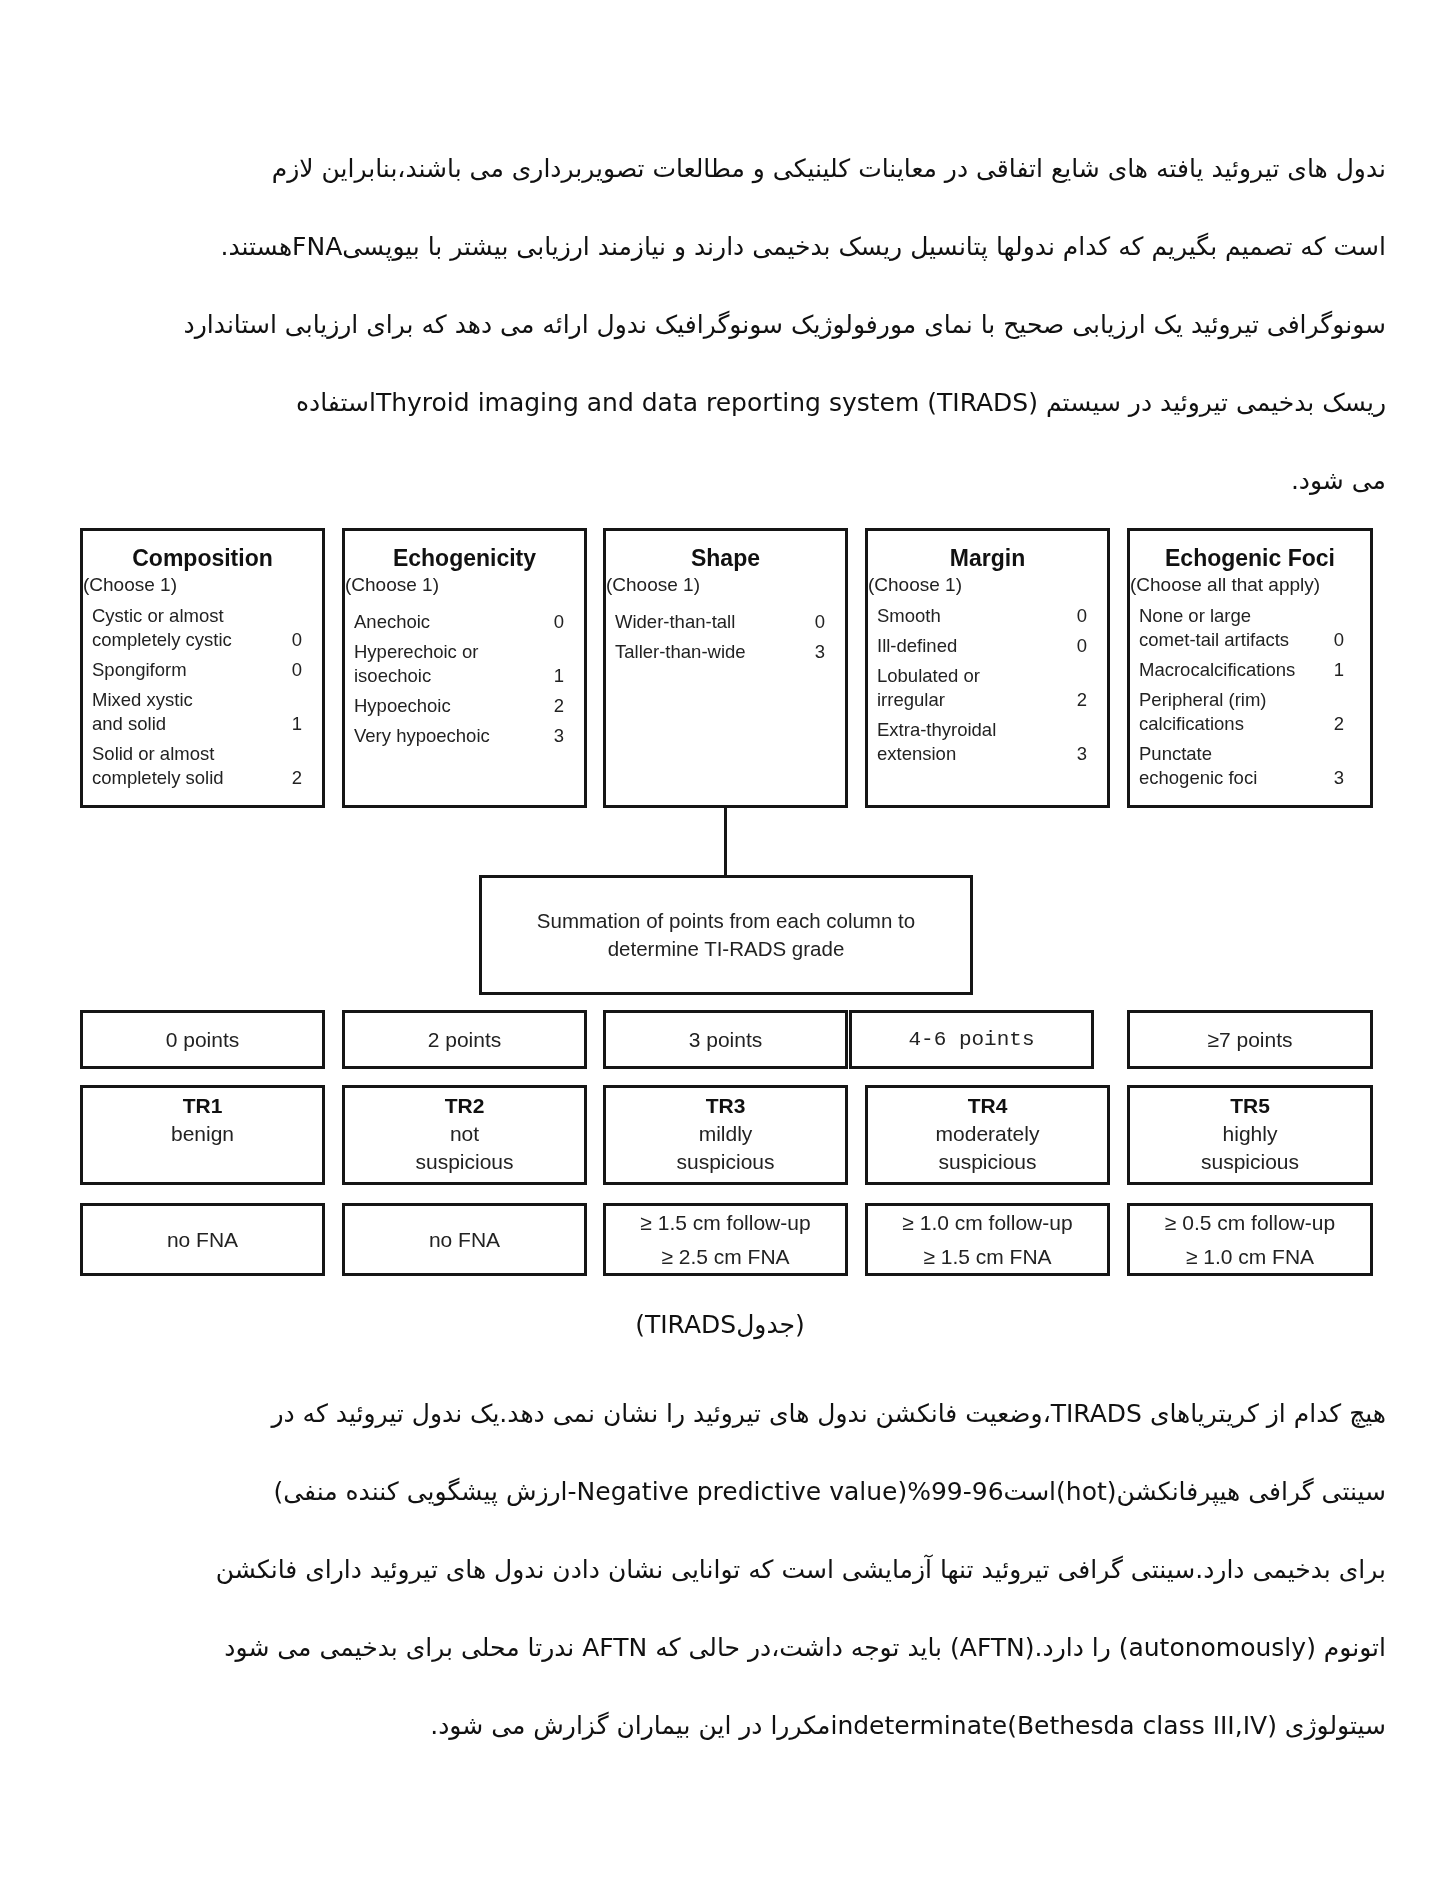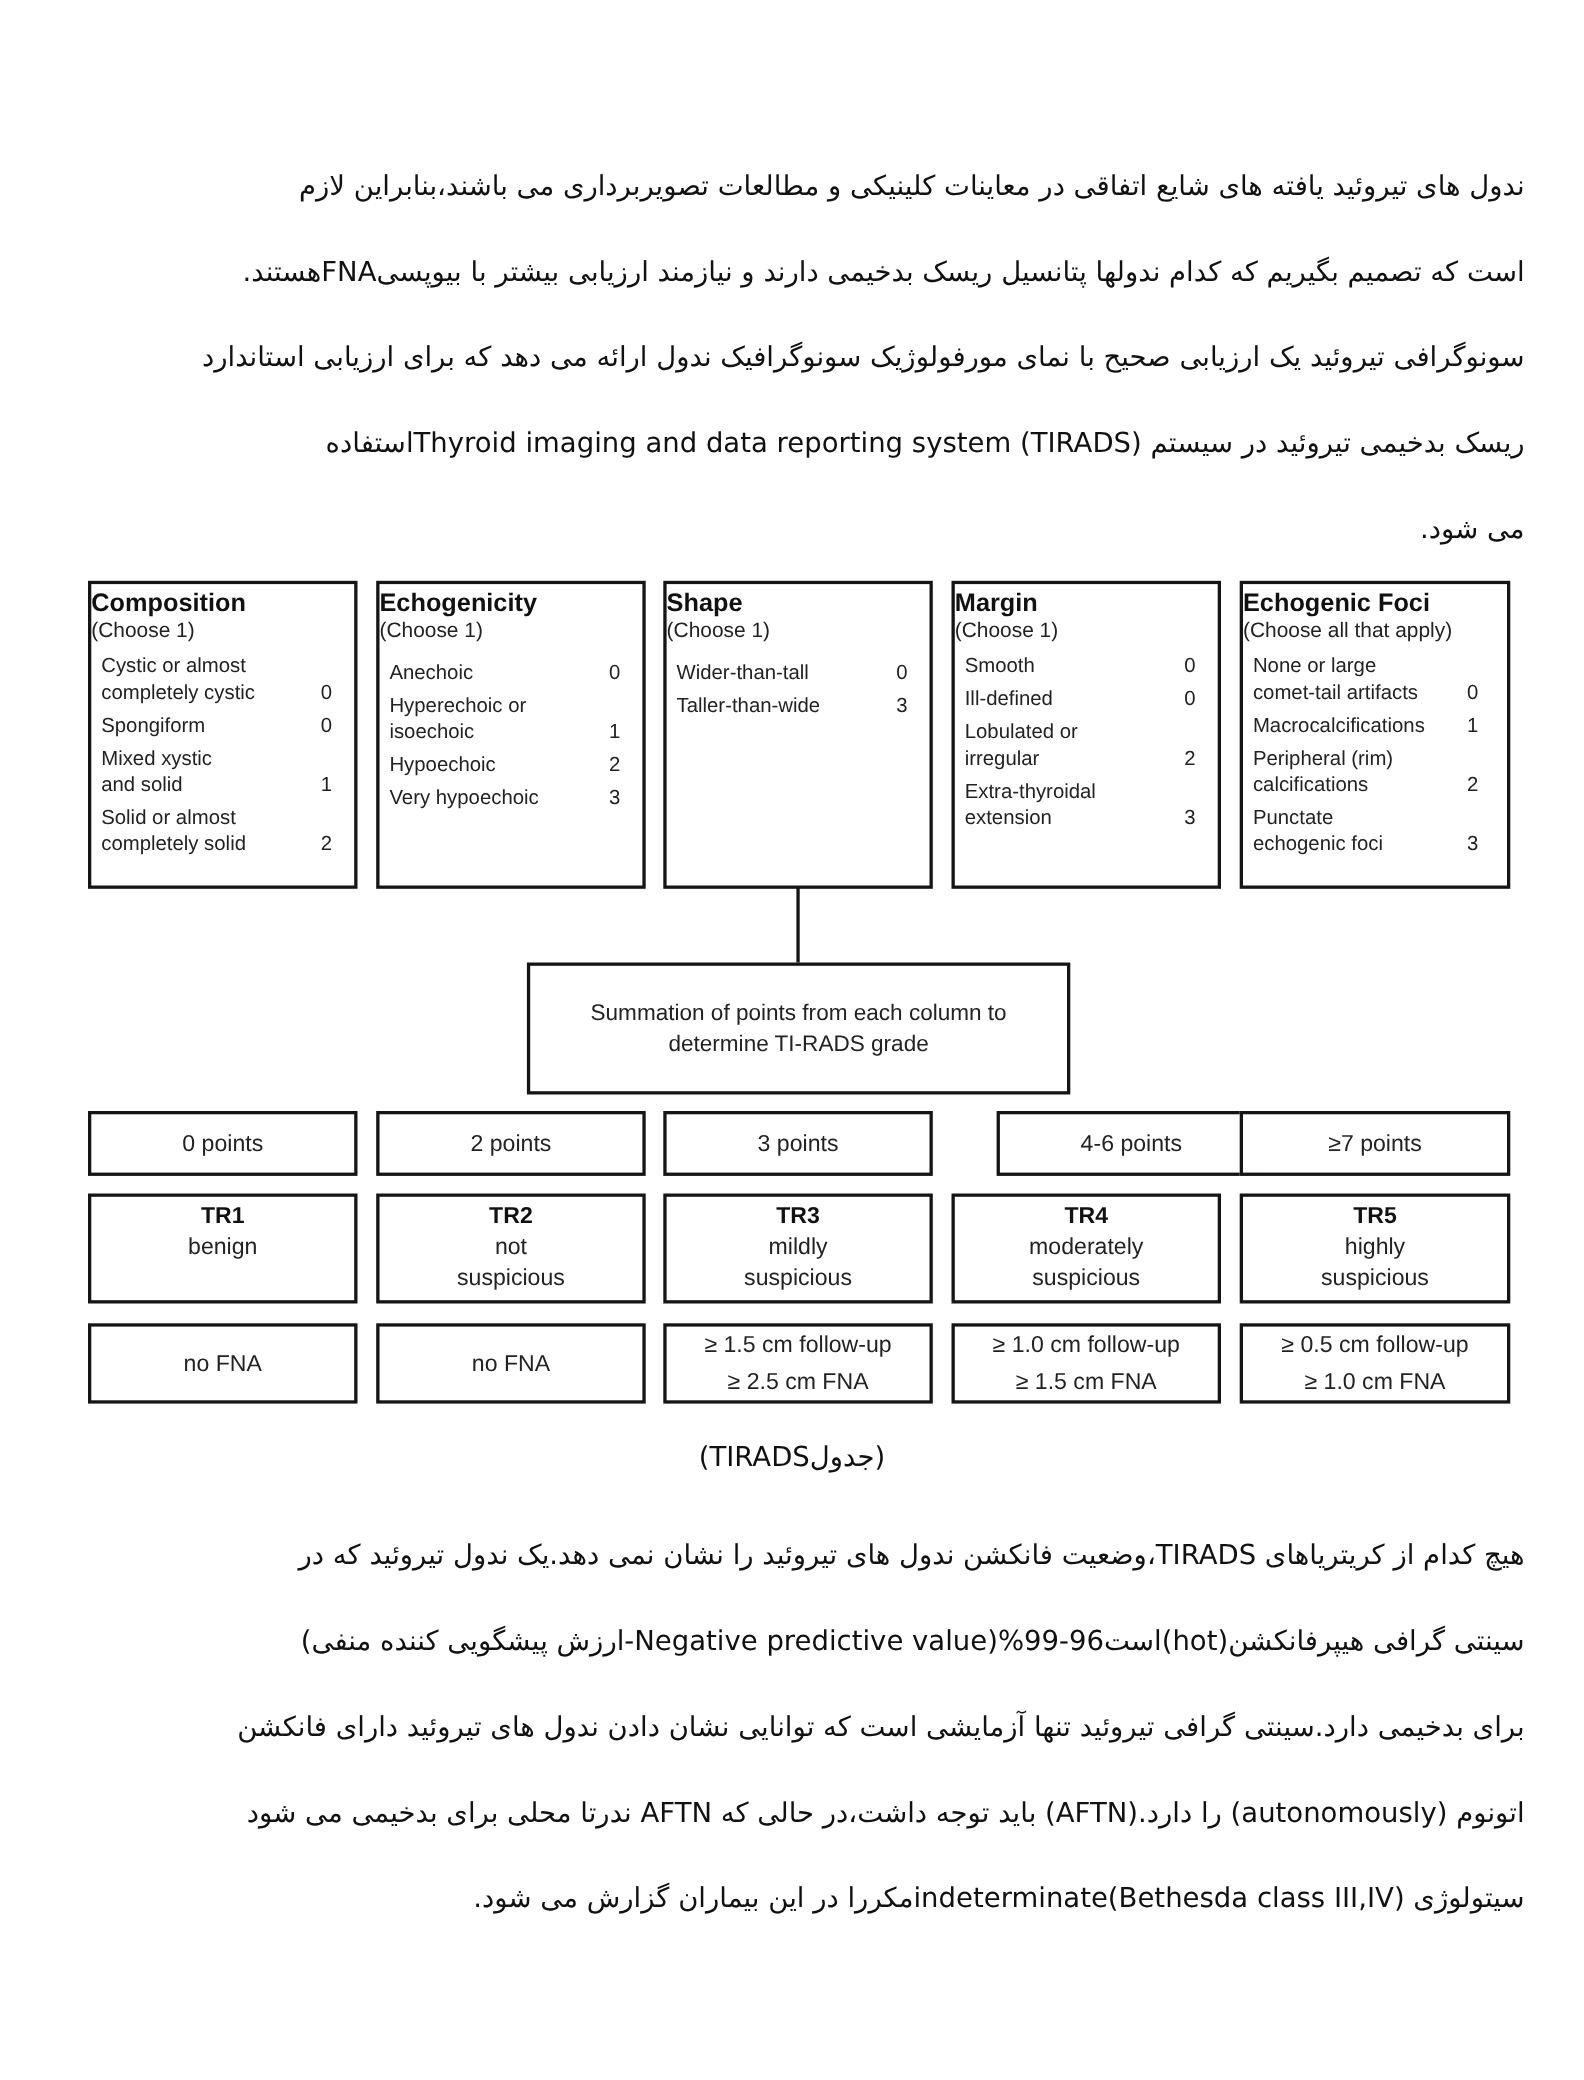--- a/index.html
+++ b/index.html
@@ -7,21 +7,21 @@
     .para { position: absolute; right: 54px; width: 1280px; direction: rtl; text-align: right;
             font-family: "DejaVu Sans", sans-serif; font-size: 25px; line-height: 78px; color: #111; }
     .para .ln { display: block; height: 78px; white-space: nowrap; }
     .p1 { top: 130px; }
     .p2 { top: 1375px; }
     .caption { position: absolute; top: 1310px; left: 0; width: 1440px; text-align: center;
                font-family: "DejaVu Sans", sans-serif; font-size: 25px; direction: rtl; }
 
     .box { position: absolute; border: 3px solid #151515; box-sizing: border-box; background: #fff;
            font-family: "Liberation Sans", sans-serif; color: #222; }
-    .cat-title { font-weight: bold; font-size: 23px; margin-top: 3px; color: #111; }
+    .cat-title { text-align: center; font-weight: bold; font-size: 23px; margin-top: 14px; color: #111; }
     .cat-sub { font-size: 19px; margin-top: 2px; margin-bottom: 8px; }
     .crit { display: flex; justify-content: space-between; align-items: flex-end; padding: 0 20px 0 9px;
             font-size: 18.5px; line-height: 24px; margin-bottom: 6px; }
     .crit .lab { white-space: pre-line; }
     .crit .pts { min-width: 14px; text-align: right; }
 
     .vline { position: absolute; background: #151515; width: 3px; }
     .sum { display: flex; align-items: center; justify-content: center; text-align: center;
            font-size: 20.5px; line-height: 28px; white-space: pre-line; }
     .pbox { display: flex; align-items: center; justify-content: center; font-size: 21px; }
@@ -151,21 +151,21 @@
   </div>
 
   <div class="vline" style="left:724px; top:807px; height:70px;"></div>
 
   <div class="box sum" style="left:479px; top:875px; width:494px; height:120px;">Summation of points from each column to
 determine TI-RADS grade</div>
 
   <div class="box pbox" style="left:80px; top:1010px; width:245px; height:59px;">0 points</div>
   <div class="box pbox" style="left:342px; top:1010px; width:245px; height:59px;">2 points</div>
   <div class="box pbox" style="left:603px; top:1010px; width:245px; height:59px;">3 points</div>
-  <div class="box pbox" style="left:906px; top:1010px; width:245px; height:59px;">4-6 points</div>
+  <div class="box pbox" style="left:849px; top:1010px; width:245px; height:59px;font-family:Liberation Mono, monospace;">4-6 points</div>
   <div class="box pbox" style="left:1127px; top:1010px; width:246px; height:59px;">≥7 points</div>
 
   <div class="box trbox" style="left:80px; top:1085px; width:245px; height:100px;">
     <div class="tr">TR1</div>
     <div class="desc">benign</div>
   </div>
   <div class="box trbox" style="left:342px; top:1085px; width:245px; height:100px;">
     <div class="tr">TR2</div>
     <div class="desc">not
 suspicious</div>

